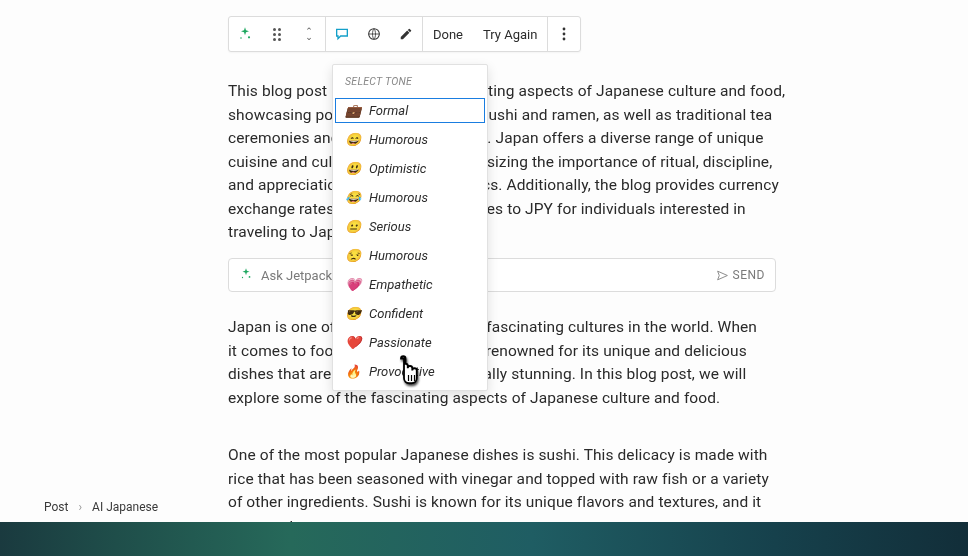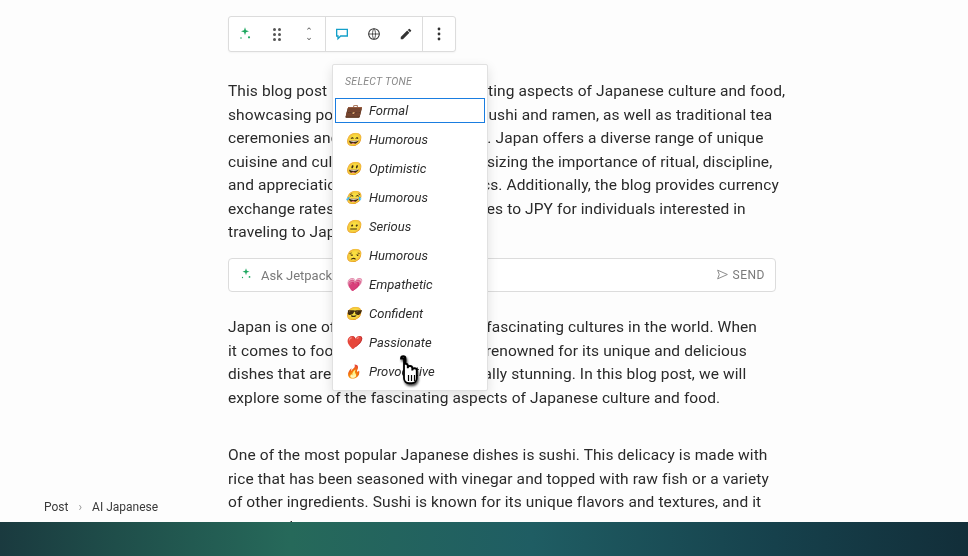--- a/index.html
+++ b/index.html
@@ -81,21 +81,21 @@
     gap: 8px;
   }
   .askbar .placeholder {
     flex: 1;
     font-size: 13px;
     color: #7a7a7a;
     white-space: nowrap;
     overflow: hidden;
   }
   .askbar .send {
-    display: flex; align-items: flex-start; gap: 4px;
+    display: flex; align-items: flex-end; gap: 4px;
     color: #7a7a7a; font-size: 12px; letter-spacing: 0.5px;
   }
 
   
   .dropdown {
     position: absolute;
     left: 332px; top: 64px;
     width: 156px;
     background: #fff;
     border: 1px solid #e1e1e1;
@@ -199,20 +199,24 @@
         <svg width="16" height="16" viewBox="0 0 24 24">
             <circle cx="12" cy="12" r="8" fill="none" stroke="#333" stroke-width="1.6"></circle>
             <path d="M4 12h16M12 4c3 3 3 13 0 16M12 4c-3 3-3 13 0 16" fill="none" stroke="#333" stroke-width="1.2"></path>
           </svg>
       </div>
       <div class="tbtn pencil">
         <svg width="14" height="14" viewBox="0 0 24 24">
             <path fill="#333" d="M3 17.25V21h3.75L17.8 9.94l-3.75-3.75L3 17.25zM20.7 7.04a1 1 0 0 0 0-1.41l-2.34-2.34a1 1 0 0 0-1.41 0l-1.83 1.83 3.75 3.75 1.83-1.83z"></path>
           </svg>
       </div>
+    </div>
+    <div class="group">
+      <div class="tbtn text-btn">Done</div>
+      <div class="tbtn text-btn">Try Again</div>
     </div>
     <div class="group">
       <div class="tbtn more">
         <svg width="4" height="14" viewBox="0 0 4 14">
             <circle cx="2" cy="2" r="1.4" fill="#333"></circle>
             <circle cx="2" cy="7" r="1.4" fill="#333"></circle>
             <circle cx="2" cy="12" r="1.4" fill="#333"></circle>
           </svg>
       </div>
     </div>

